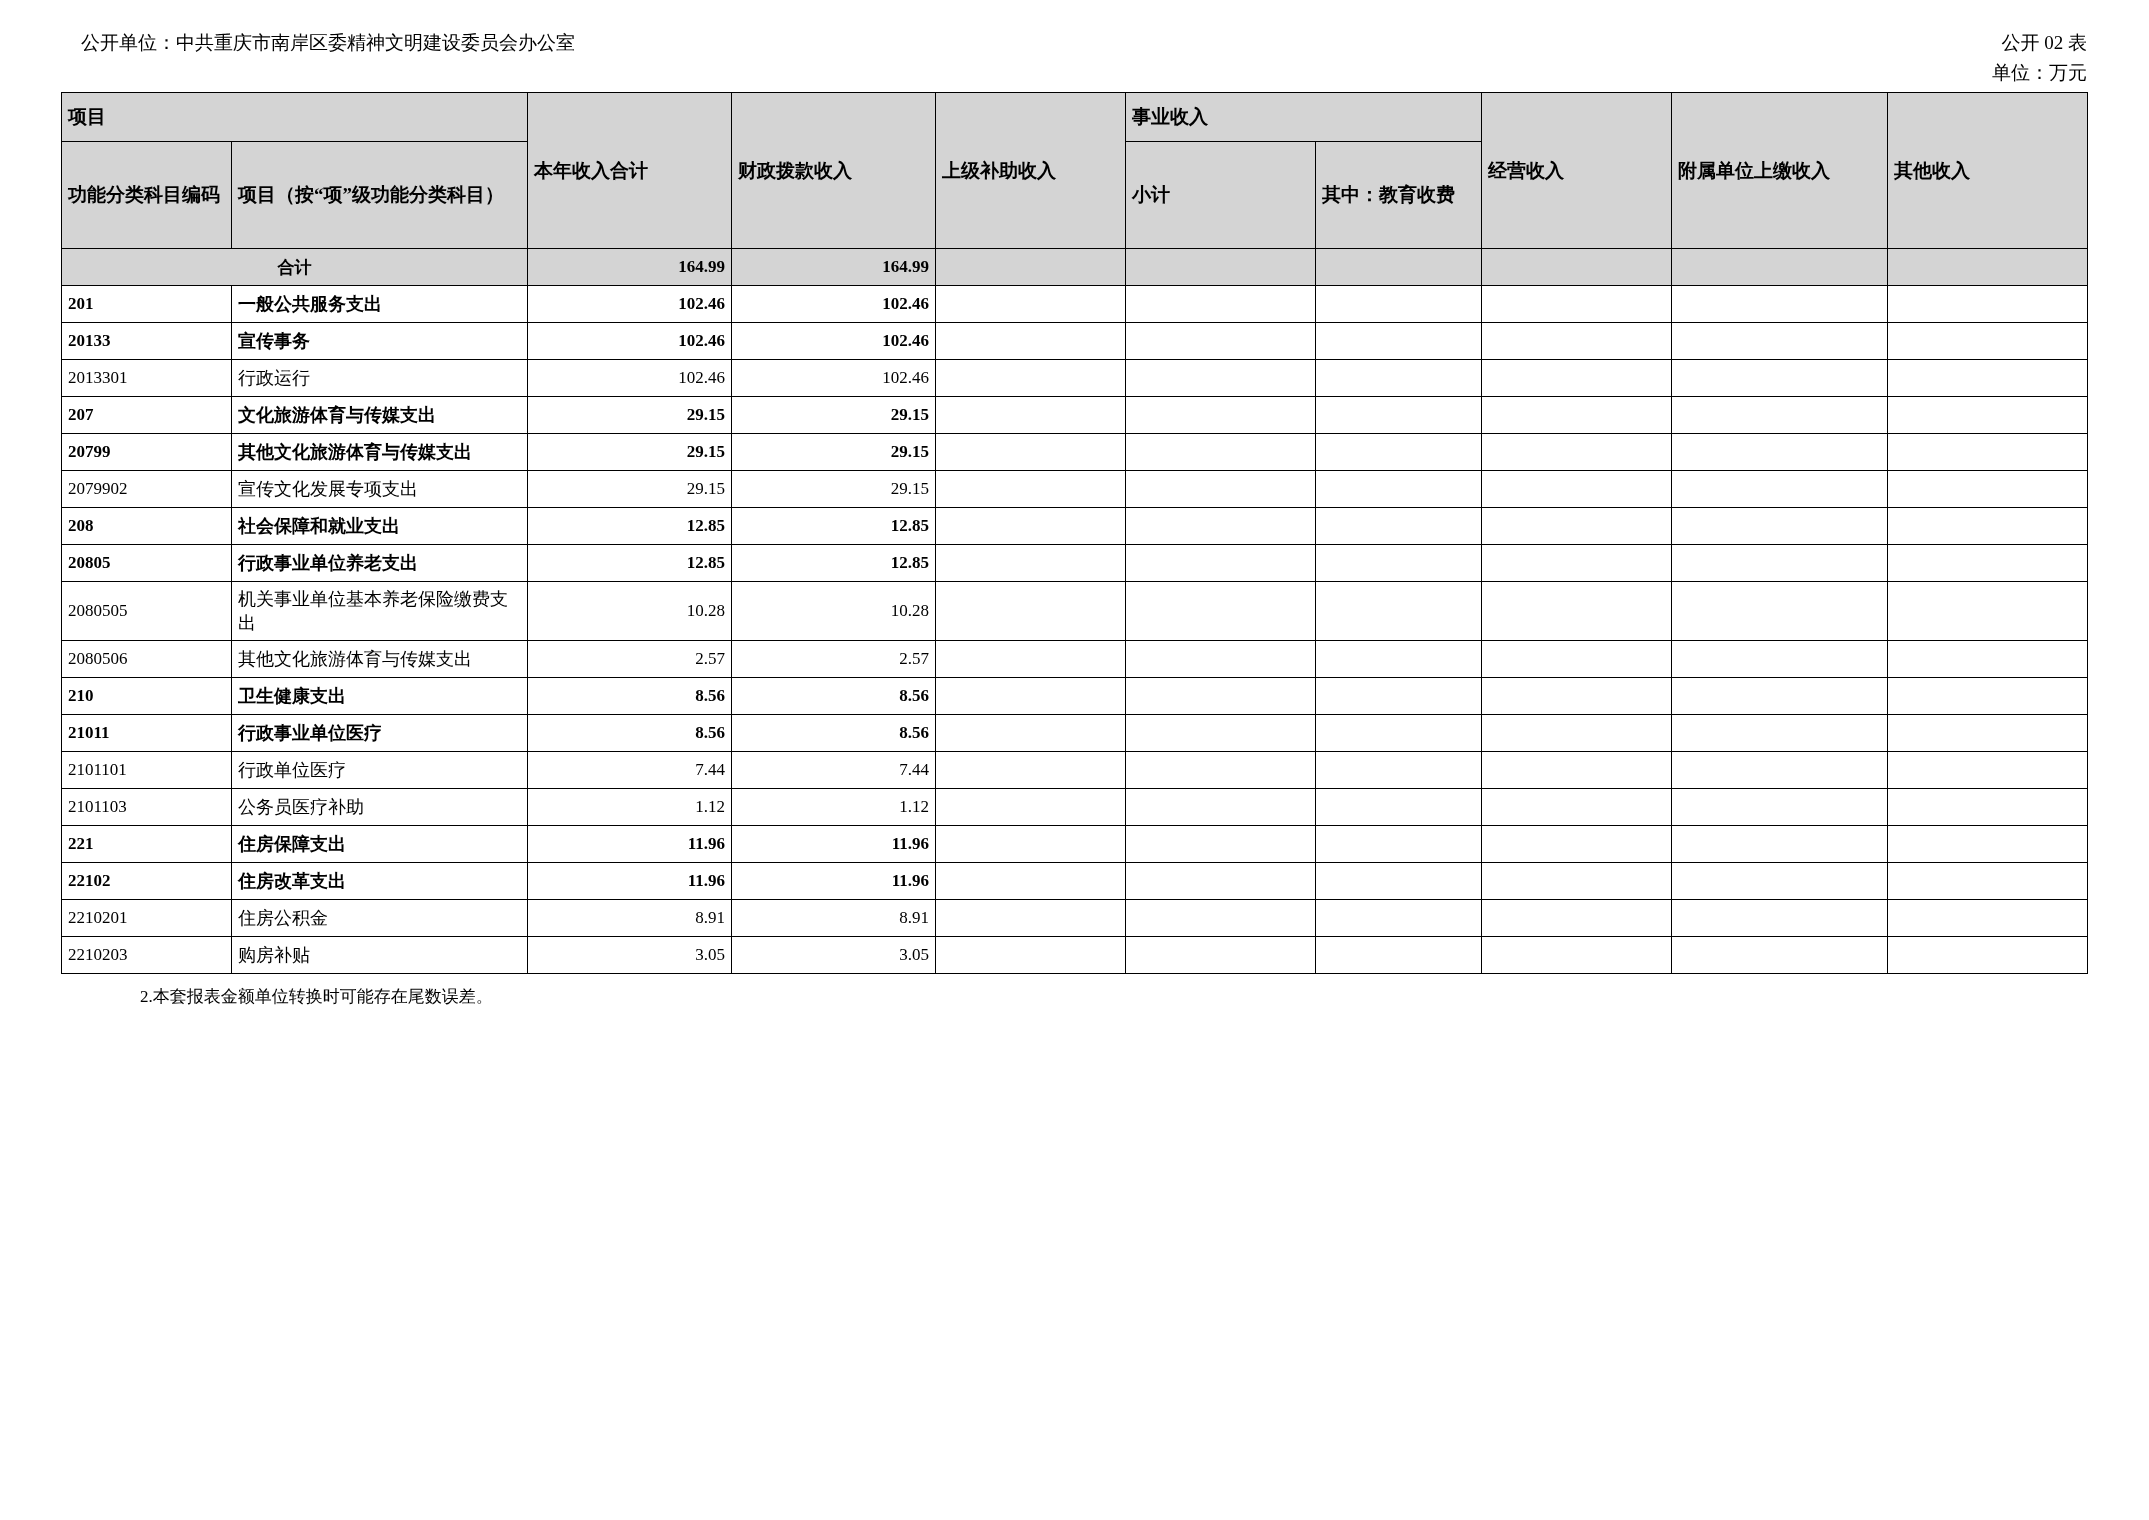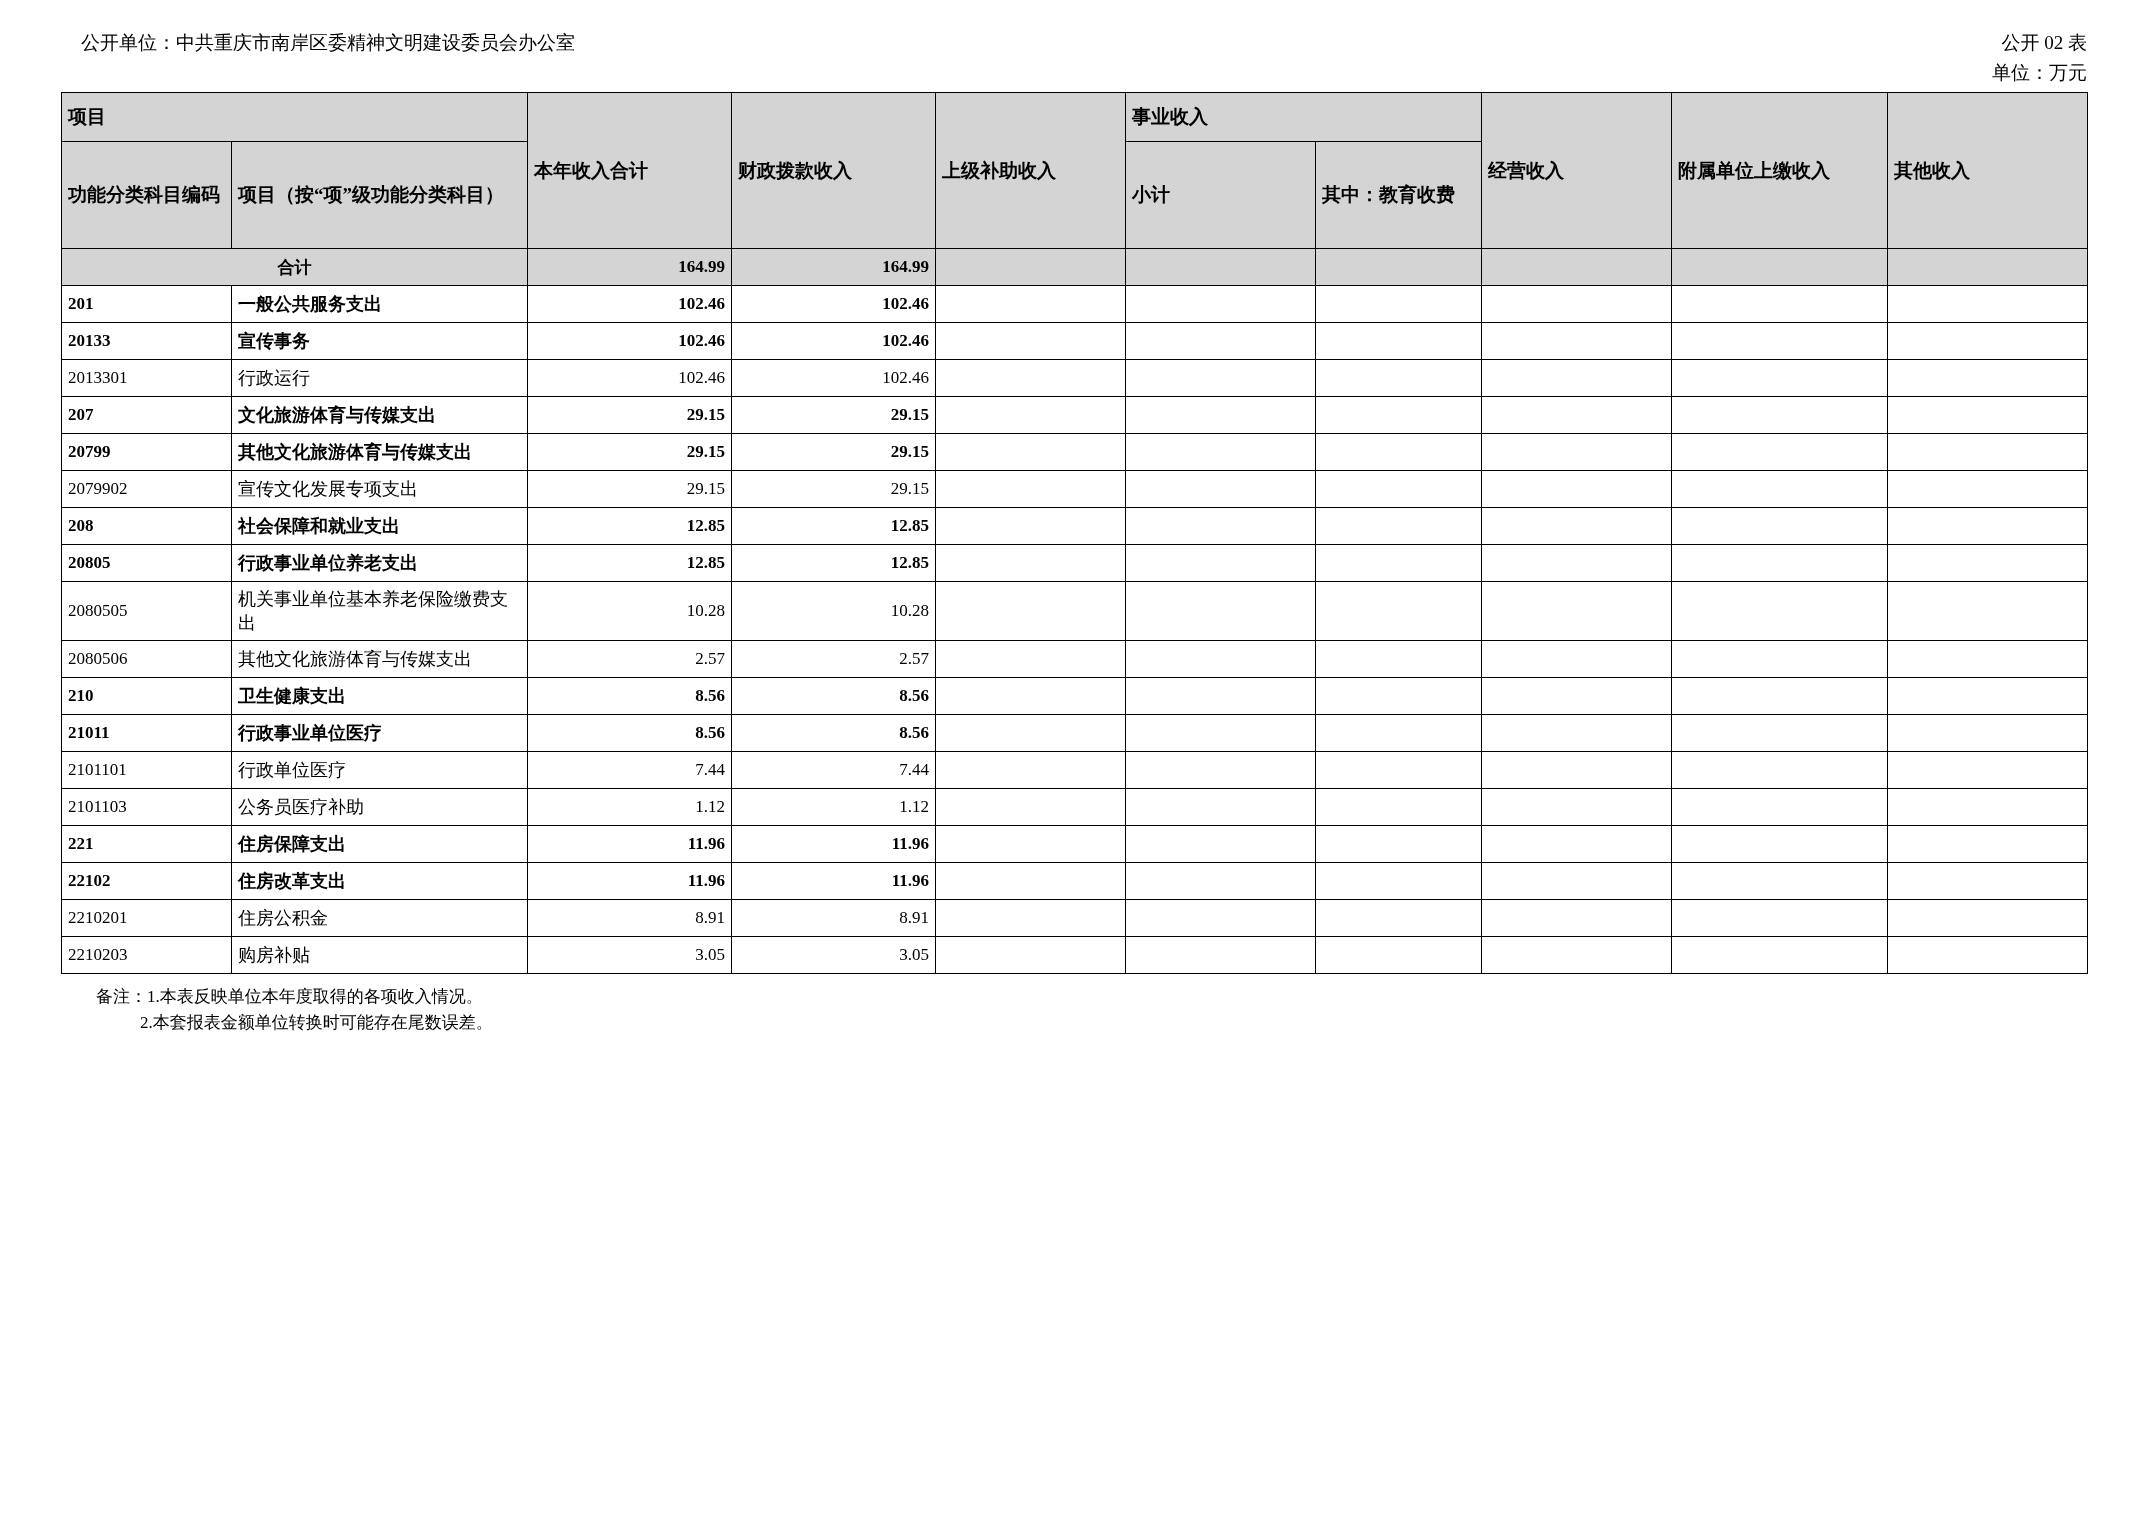--- a/index.html
+++ b/index.html
@@ -378,17 +378,16 @@
           <td class="num-cell lvl3"></td>
           <td class="num-cell lvl3"></td>
           <td class="num-cell lvl3"></td>
           <td class="num-cell lvl3"></td>
           <td class="num-cell lvl3"></td>
         </tr>
       </tbody>
   </table>
 
   <div class="notes">
-    <div>备注：1.本表反映单位本年度取得的各项收入情况。</div>
     <div class="note-indent">2.本套报表金额单位转换时可能存在尾数误差。</div>
   </div>
 
 </div>
 
 </body></html>

